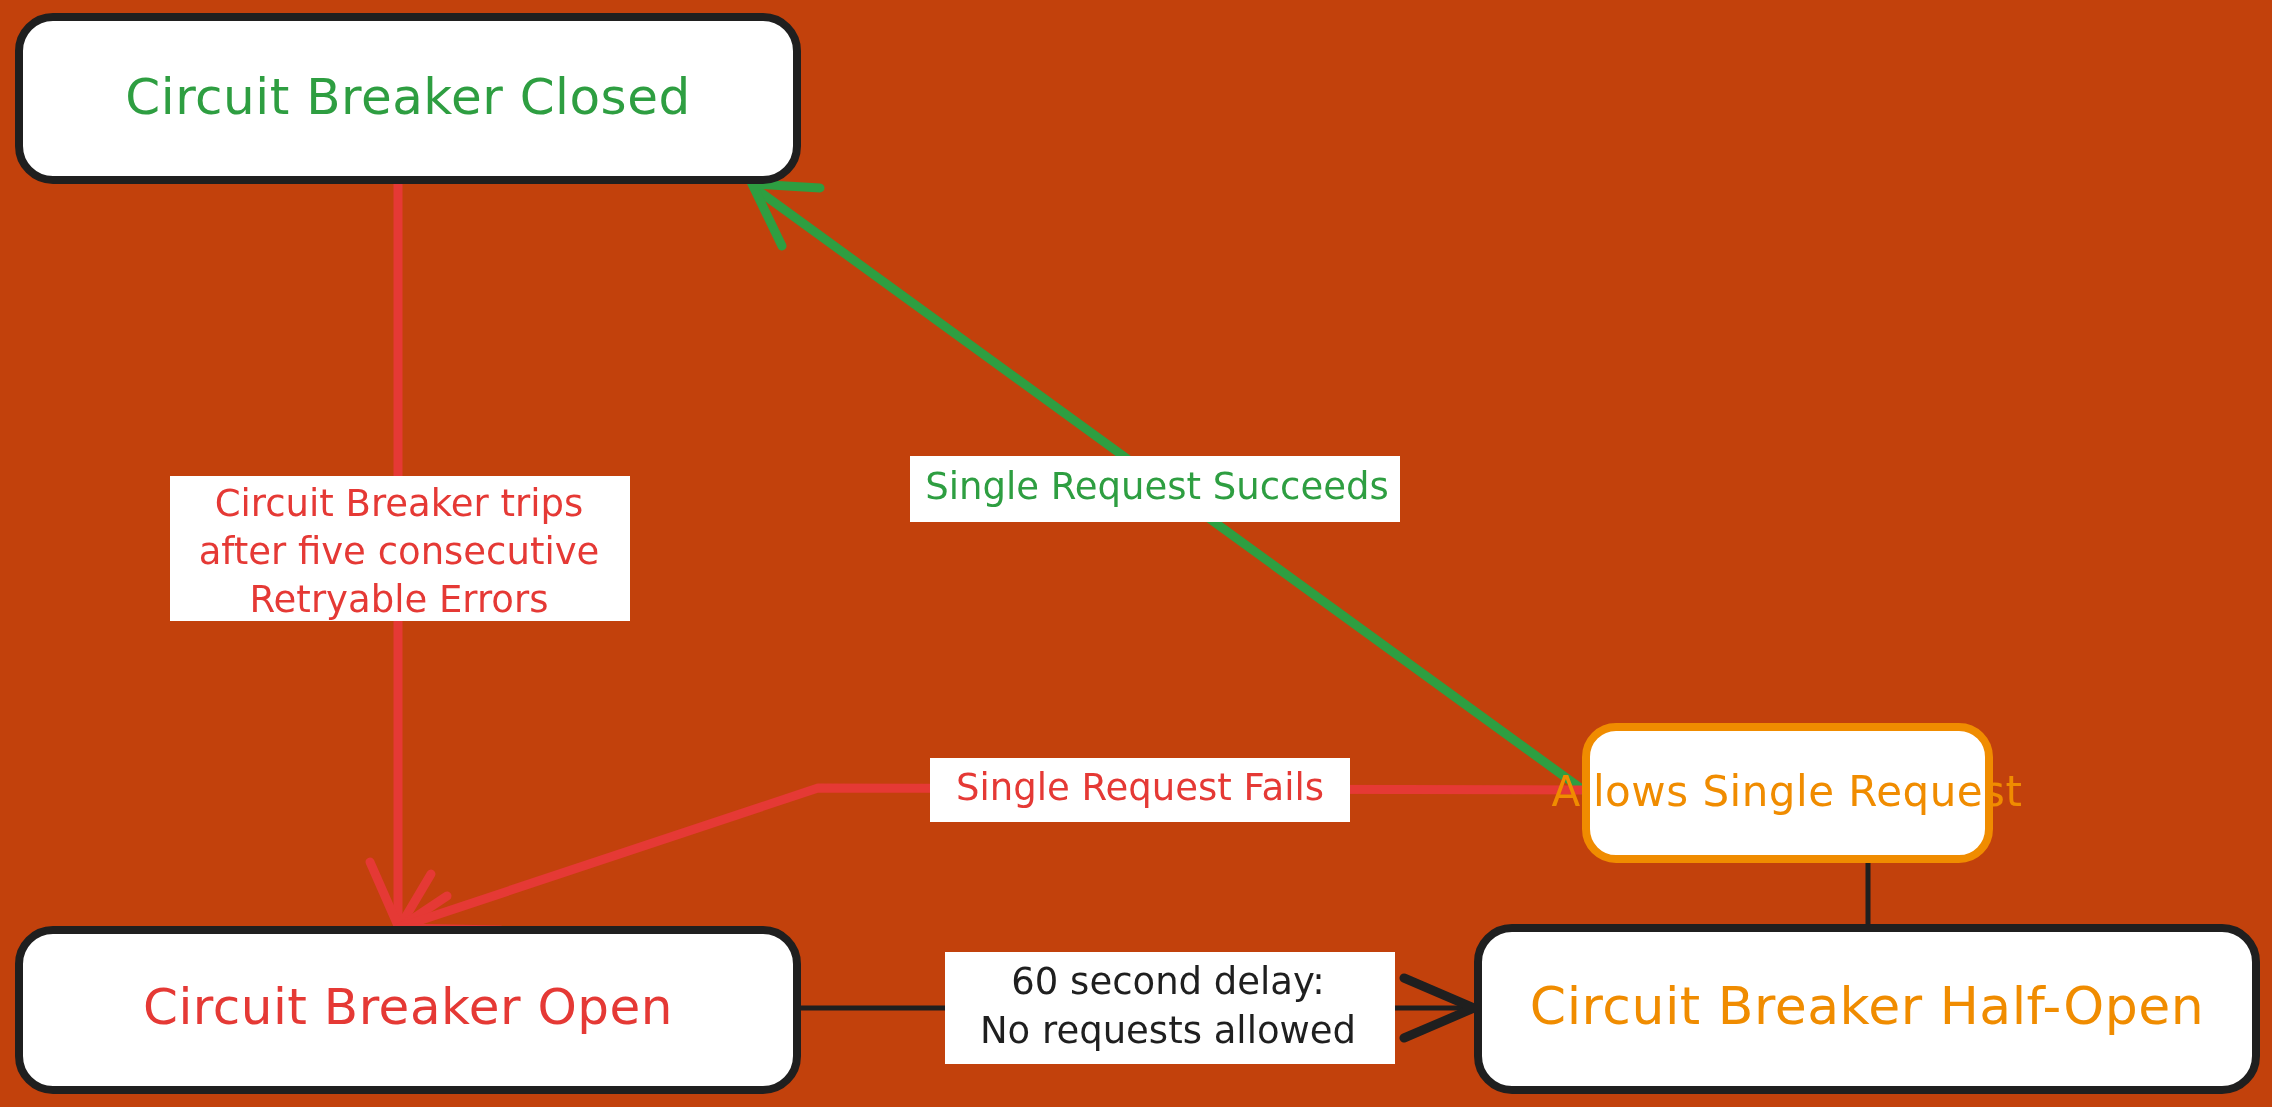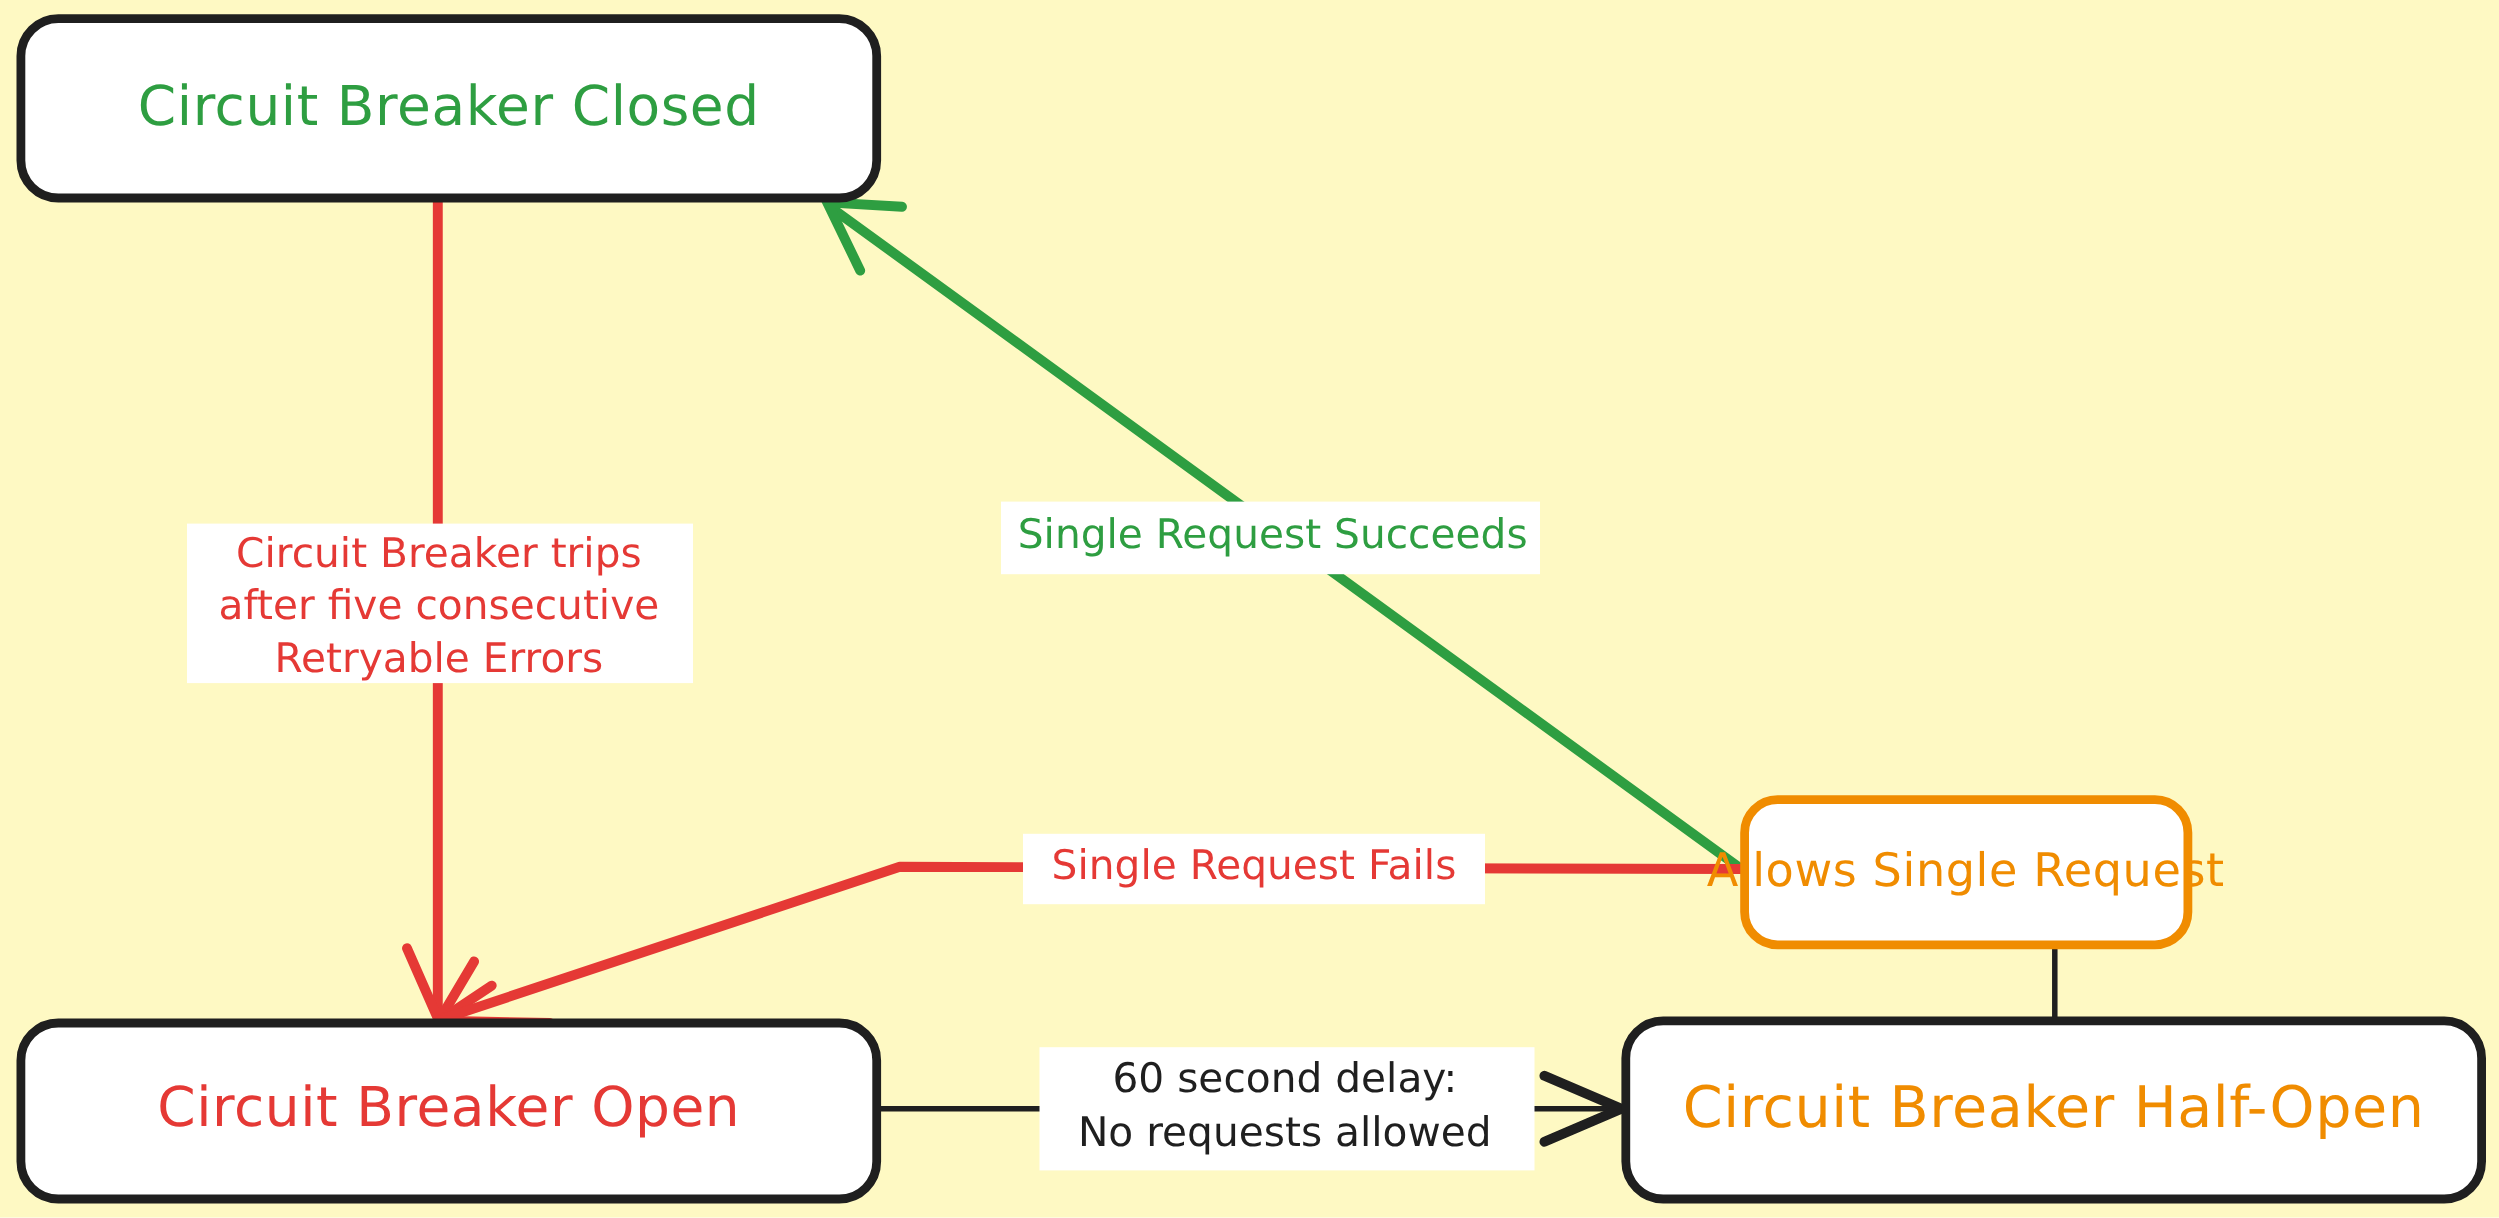--- a/index.html
+++ b/index.html
@@ -10,21 +10,21 @@
   body {
     width: 2272px;
     height: 1107px;
     font-family: "DejaVu Sans", sans-serif;
     overflow: hidden;
   }
   #diagram-root {
     position: relative;
     width: 2272px;
     height: 1107px;
-    background: #fef9c3;
+    background: #c2410c;
   }
   svg#flow {
     display: block;
     width: 2272px;
     height: 1107px;
   }
   .node-box {
     fill: #ffffff;
     stroke: #1f1f1f;
     stroke-width: 8;

